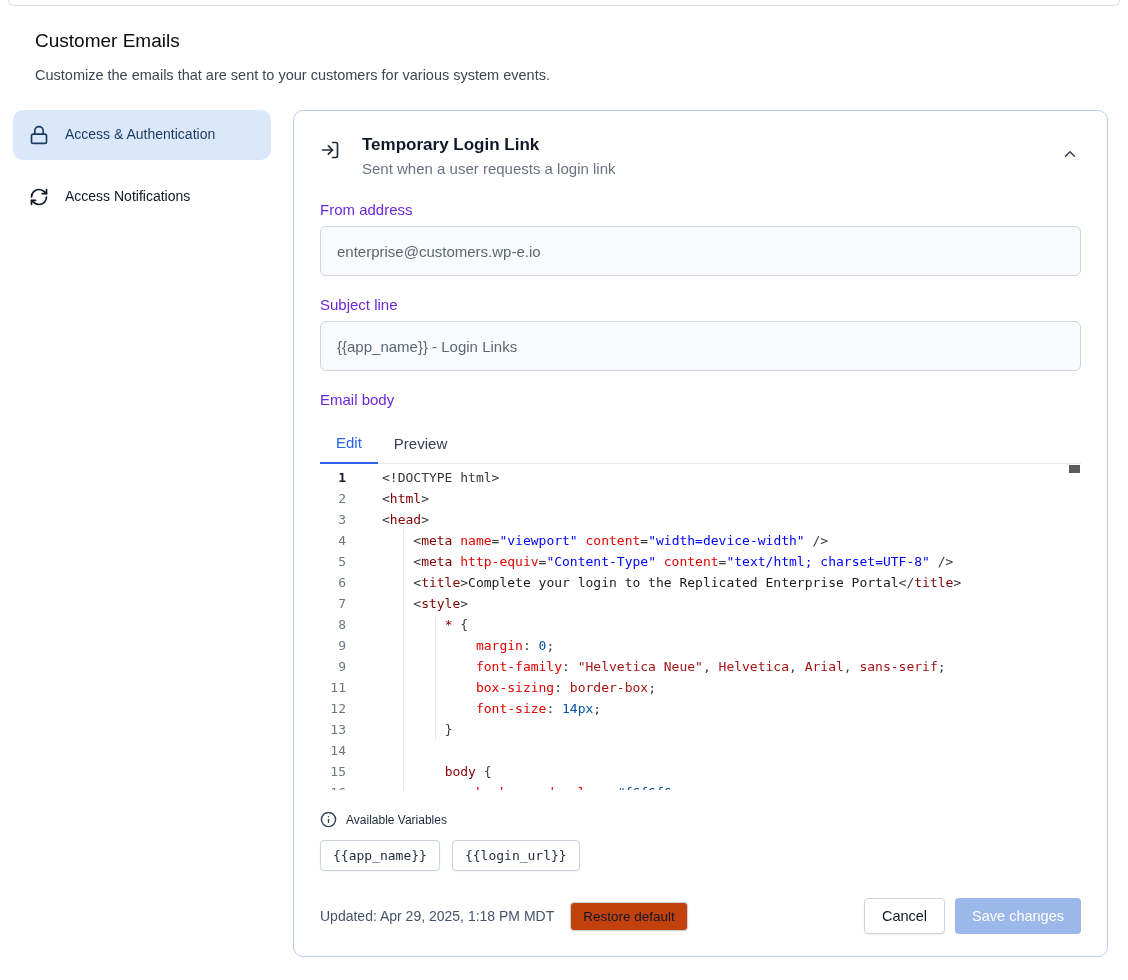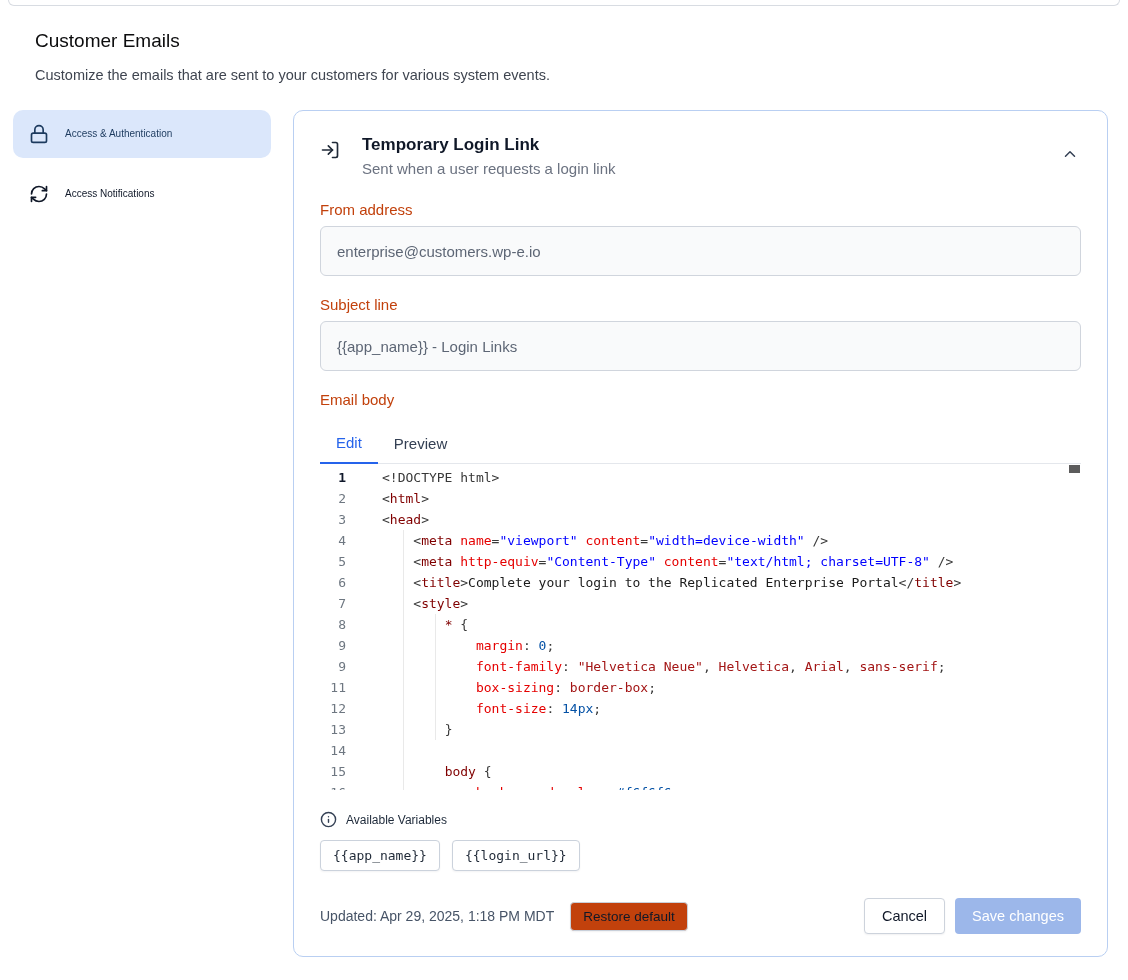--- a/index.html
+++ b/index.html
@@ -19,40 +19,40 @@
   .page-title { font-size:19px; font-weight:400; margin:0 0 15px 0; color:#0c0c0d; }
   .page-sub { font-size:14.5px; color:#3f4550; margin:0; }
 
   .layout { display:flex; align-items:flex-start; gap:22px; padding:27px 20px 0 13px; }
 
   
   .sidebar { width:258px; flex-shrink:0; }
   .side-item {
     display:flex; align-items:center; gap:16px;
     padding:14px 16px; border-radius:10px; cursor:pointer;
-    font-size:10px; color:#101828;
+    font-size:14px; color:#101828;
   }
   .side-item.active { background:var(--sidebar-active-bg,#dbe7fb); color:#1c3a5e; }
   .side-item + .side-item { margin-top:12px; }
   .side-label { line-height:1.55; }
   .side-icon { flex-shrink:0; display:flex; }
 
   
   .card {
     flex:1; background:#fff;
     border:1px solid var(--card-border,#b9cff2);
     border-radius:10px; padding:24px 26px 22px 26px;
   }
   .card-header { display:flex; align-items:flex-start; gap:22px; position:relative; padding-right:34px; margin-bottom:24px; }
   .card-header-icon { margin-top:5px; display:flex; }
   .card-title { font-size:17px; font-weight:700; color:#101828; margin:0 0 5px 0; }
   .card-sub { font-size:15px; color:#6b7280; }
   .chevron-btn { position:absolute; right:0; top:8px; background:none; border:none; padding:2px; cursor:pointer; display:flex; }
 
-  .field-label { font-size:15px; color:#c2410c; margin:20px 0 8px 0; }
+  .field-label { font-size:15px; color:#6d28d9; margin:20px 0 8px 0; }
   .field-label.first { margin-top:0; }
   .input {
     height:50px; width:100%; border:1px solid #d0d5dd; background:#f9fafb;
     border-radius:6px; padding:0 16px; font-size:15px; color:#5d6675;
     font-family:"Liberation Sans", sans-serif; outline:none;
   }
 
   
   .tabbar { display:flex; border-bottom:1px solid #e4e7ec; margin-top:17px; }
   .tab { padding:9px 16px 11px 16px; font-size:15px; color:#344054; cursor:pointer; background:none; border:none; font-family:inherit; }

